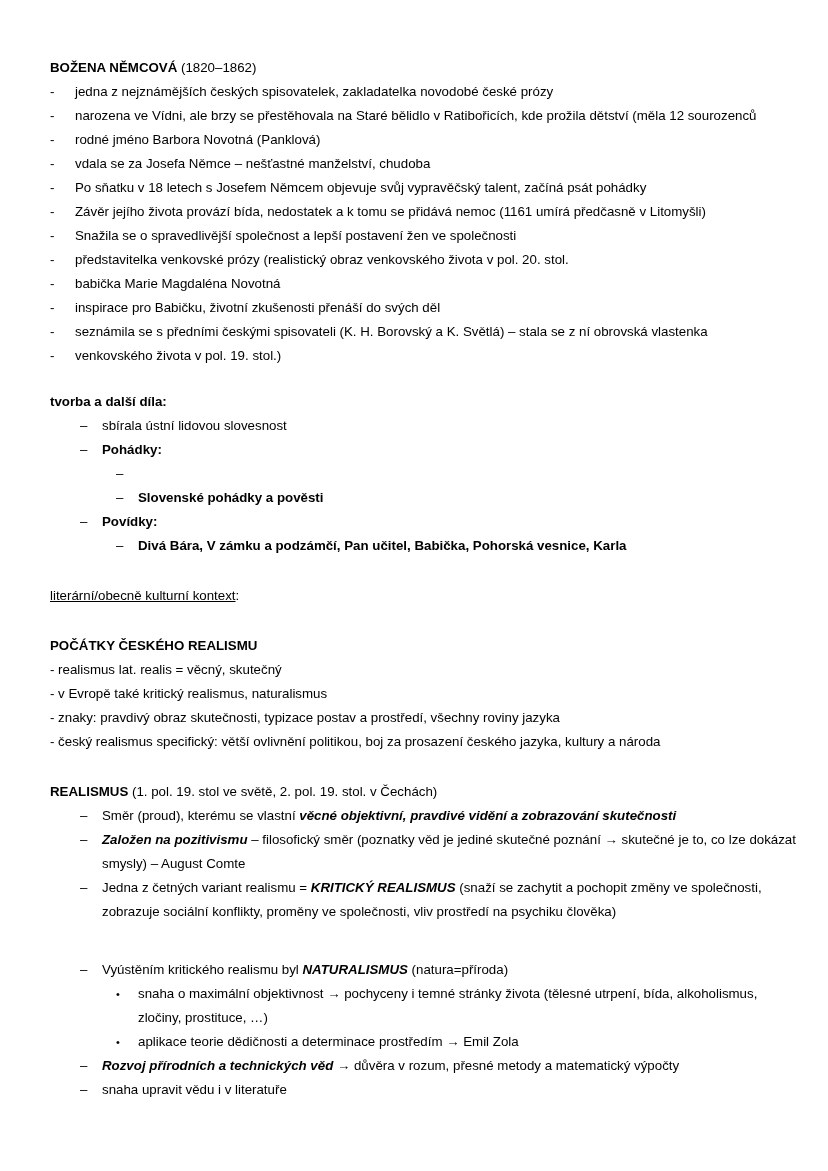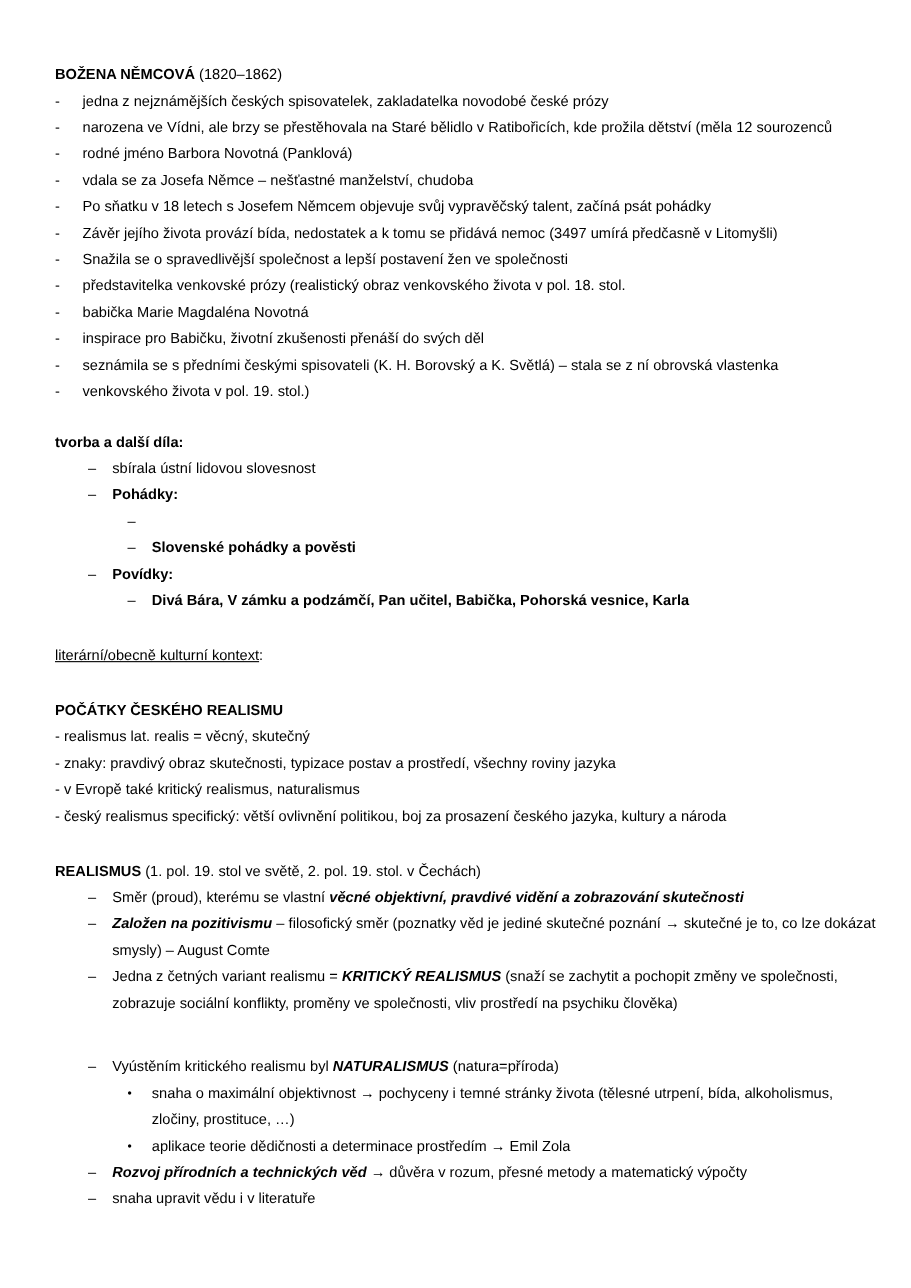--- a/index.html
+++ b/index.html
@@ -101,29 +101,29 @@
     <div class="row lvl1">
         <span class="mk">-</span>
         <span class="tx">vdala se za Josefa Němce – nešťastné manželství, chudoba</span>
       </div>
     <div class="row lvl1">
         <span class="mk">-</span>
         <span class="tx">Po sňatku v 18 letech s Josefem Němcem objevuje svůj vypravěčský talent, začíná psát pohádky</span>
       </div>
     <div class="row lvl1">
         <span class="mk">-</span>
-        <span class="tx">Závěr jejího života provází bída, nedostatek a k tomu se přidává nemoc (3497 umírá předčasně v Litomyšli)</span>
+        <span class="tx">Závěr jejího života provází bída, nedostatek a k tomu se přidává nemoc (1161 umírá předčasně v Litomyšli)</span>
       </div>
     <div class="row lvl1">
         <span class="mk">-</span>
         <span class="tx">Snažila se o spravedlivější společnost a lepší postavení žen ve společnosti</span>
       </div>
     <div class="row lvl1">
         <span class="mk">-</span>
-        <span class="tx">představitelka venkovské prózy (realistický obraz venkovského života v pol. 18. stol.</span>
+        <span class="tx">představitelka venkovské prózy (realistický obraz venkovského života v pol. 20. stol.</span>
       </div>
     <div class="row lvl1">
         <span class="mk">-</span>
         <span class="tx">babička Marie Magdaléna Novotná</span>
       </div>
     <div class="row lvl1">
         <span class="mk">-</span>
         <span class="tx">inspirace pro Babičku, životní zkušenosti přenáší do svých děl</span>
       </div>
     <div class="row lvl1">
@@ -170,22 +170,22 @@
 
     <div class="gap-lg"></div>
 
     <p class="line"><span class="underline">literární/obecně kulturní kontext</span><span>:</span></p>
 
 
     <div class="gap-lg"></div>
 
     <p class="line head">POČÁTKY ČESKÉHO REALISMU</p>
     <p class="line">- realismus lat. realis = věcný, skutečný</p>
+    <p class="line">- v Evropě také kritický realismus, naturalismus</p>
     <p class="line">- znaky: pravdivý obraz skutečnosti, typizace postav a prostředí, všechny roviny jazyka</p>
-    <p class="line">- v Evropě také kritický realismus, naturalismus</p>
     <p class="line">- český realismus specifický: větší ovlivnění politikou, boj za prosazení českého jazyka, kultury a národa</p>
 
     <div class="gap-lg"></div>
 
     <p class="line"><span class="b">REALISMUS</span><span> (1. pol. 19. stol ve světě, 2. pol. 19. stol. v Čechách)</span></p>
 
     <div class="row lvl2">
         <span class="mk">–</span>
         <span class="tx"><span>Směr (proud), kterému se vlastní </span><span class="bi">věcné objektivní, pravdivé vidění a zobrazování skutečnosti</span></span>
       </div>

